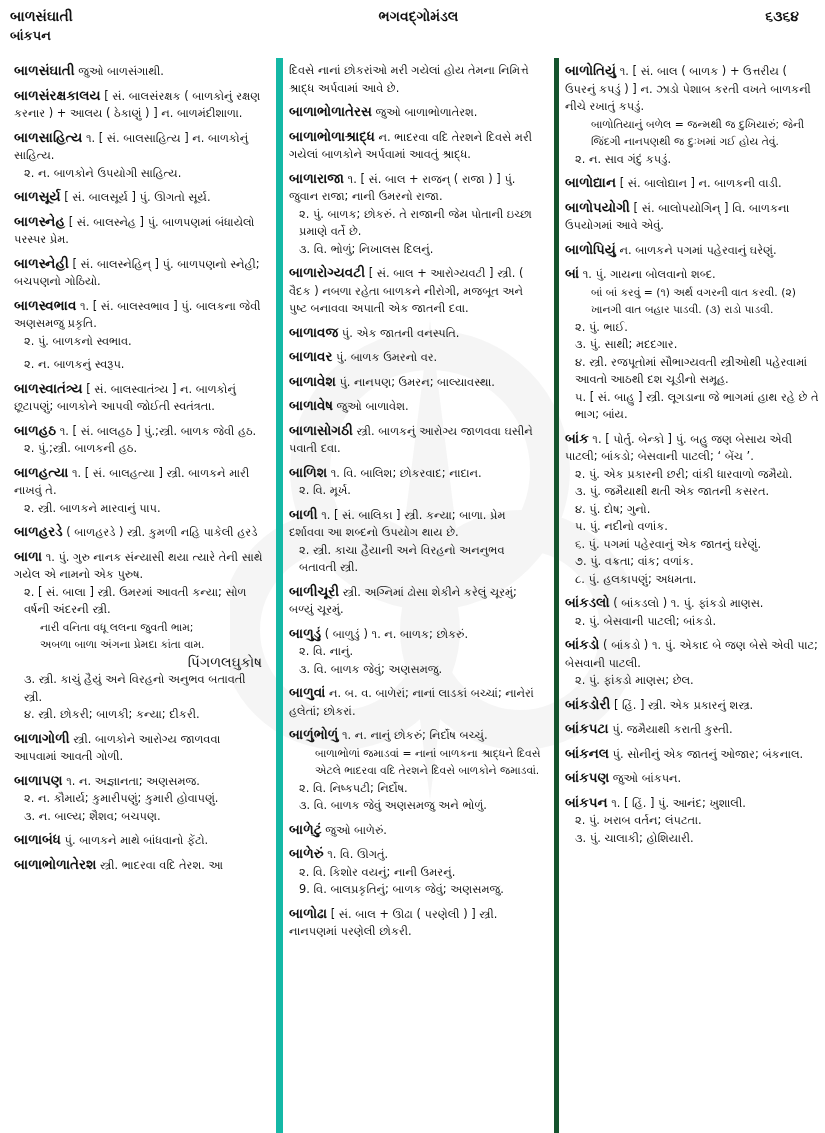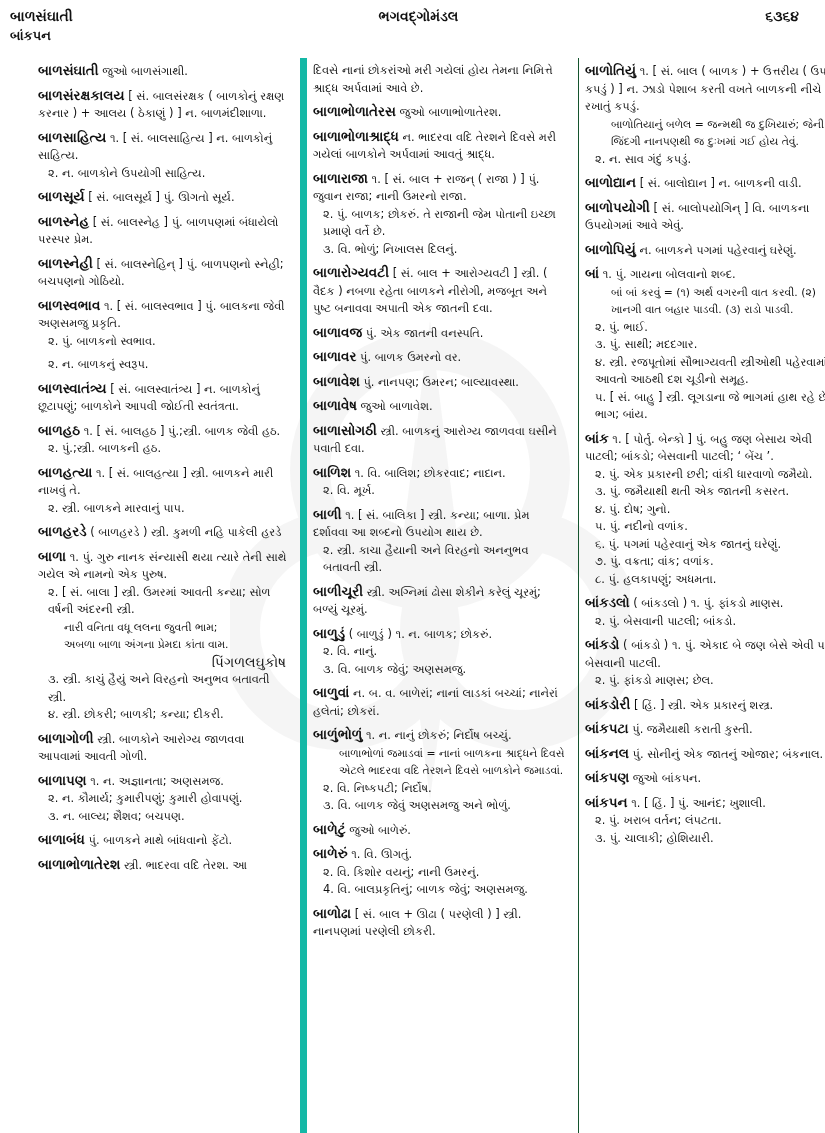--- a/index.html
+++ b/index.html
@@ -12,25 +12,25 @@
     pointer-events: none; opacity: 0.08;
   }
   .header {
     position: absolute; top: 8px; left: 10px; right: 10px; height: 22px;
     font-size: 14px; font-weight: bold;
   }
   .header .left { position: absolute; left: 0; top: 0; }
   .header .center { position: absolute; left: 12px; right: 0; top: 0; text-align: center; }
   .header .right { position: absolute; right: 16px; top: 0; }
   .subhead { position: absolute; top: 28px; left: 10px; font-size: 13px; font-weight: bold; }
-  .columns { position: absolute; top: 58px; left: 8px; right: 6px; bottom: 0; margin-left: 24px; }
+  .columns { position: absolute; top: 58px; left: 8px; right: 6px; bottom: 0; }
   .col { position: absolute; top: 0; bottom: 0; padding: 4px 6px 0 6px; box-sizing: border-box; }
   .col.c1 { left: 0; width: 264px; }
   .col.c2 { left: 268px; width: 274px; border-left: 7px solid #14b8a6; }
-  .col.c3 { left: 546px; width: 271px; border-left: 1px solid #14532d; }
+  .col.c3 { left: 546px; width: 271px; border-left: 5px solid #14532d; }
   .entry { margin: 0 0 6px 0; font-size: 11.4px; line-height: 17.5px; }
   .entry .hw { font-weight: bold; font-size: 13.5px; }
   .entry .etym { }
   .entry .sense { padding-left: 10px; }
   .entry .quote { padding-left: 26px; font-size: 10.8px; }
   .entry .attr { text-align: right; font-size: 14px; padding-right: 4px; }
   .cont { font-size: 11.4px; line-height: 17.5px; margin-bottom: 6px; }
 </style>
 </head>
 <body>
@@ -170,21 +170,21 @@
         <div class="quote">બાળાભોળાં જમાડવાં = નાનાં બાળકના શ્રાદ્ધને દિવસે એટલે ભાદરવા વદિ તેરશને દિવસે બાળકોને જમાડવાં.</div>
         <div class="sense">૨. વિ. નિષ્કપટી; નિર્દોષ.</div>
         <div class="sense">૩. વિ. બાળક જેવું અણસમજુ અને ભોળું.</div>
       </div>
       <div class="entry">
         <div><span class="hw">બાળેટું</span> <span class="etym">જુઓ બાળેરું.</span></div>
       </div>
       <div class="entry">
         <div><span class="hw">બાળેરું</span> <span class="etym">૧. વિ. ઊગતું.</span></div>
         <div class="sense">૨. વિ. કિશોર વયનું; નાની ઉમરનું.</div>
-        <div class="sense">4. વિ. બાલપ્રકૃતિનું; બાળક જેવું; અણસમજુ.</div>
+        <div class="sense">9. વિ. બાલપ્રકૃતિનું; બાળક જેવું; અણસમજુ.</div>
       </div>
       <div class="entry">
         <div><span class="hw">બાળોઢા</span> <span class="etym">[ સં. બાલ + ઊઢા ( પરણેલી ) ] સ્ત્રી. નાનપણમાં પરણેલી છોકરી.</span></div>
       </div>
     </div>
   <div class="col c3" id="col2">
       <div class="entry">
         <div><span class="hw">બાળોતિયું</span> <span class="etym">૧. [ સં. બાલ ( બાળક ) + ઉત્તરીય ( ઉપરનું કપડું ) ] ન. ઝાડો પેશાબ કરતી વખતે બાળકની નીચે રખાતું કપડું.</span></div>
         <div class="quote">બાળોતિયાનું બળેલ = જન્મથી જ દુખિયારું; જેની જિંદગી નાનપણથી જ દુઃખમાં ગઈ હોય તેવું.</div>
         <div class="sense">૨. ન. સાવ ગંદું કપડું.</div>

